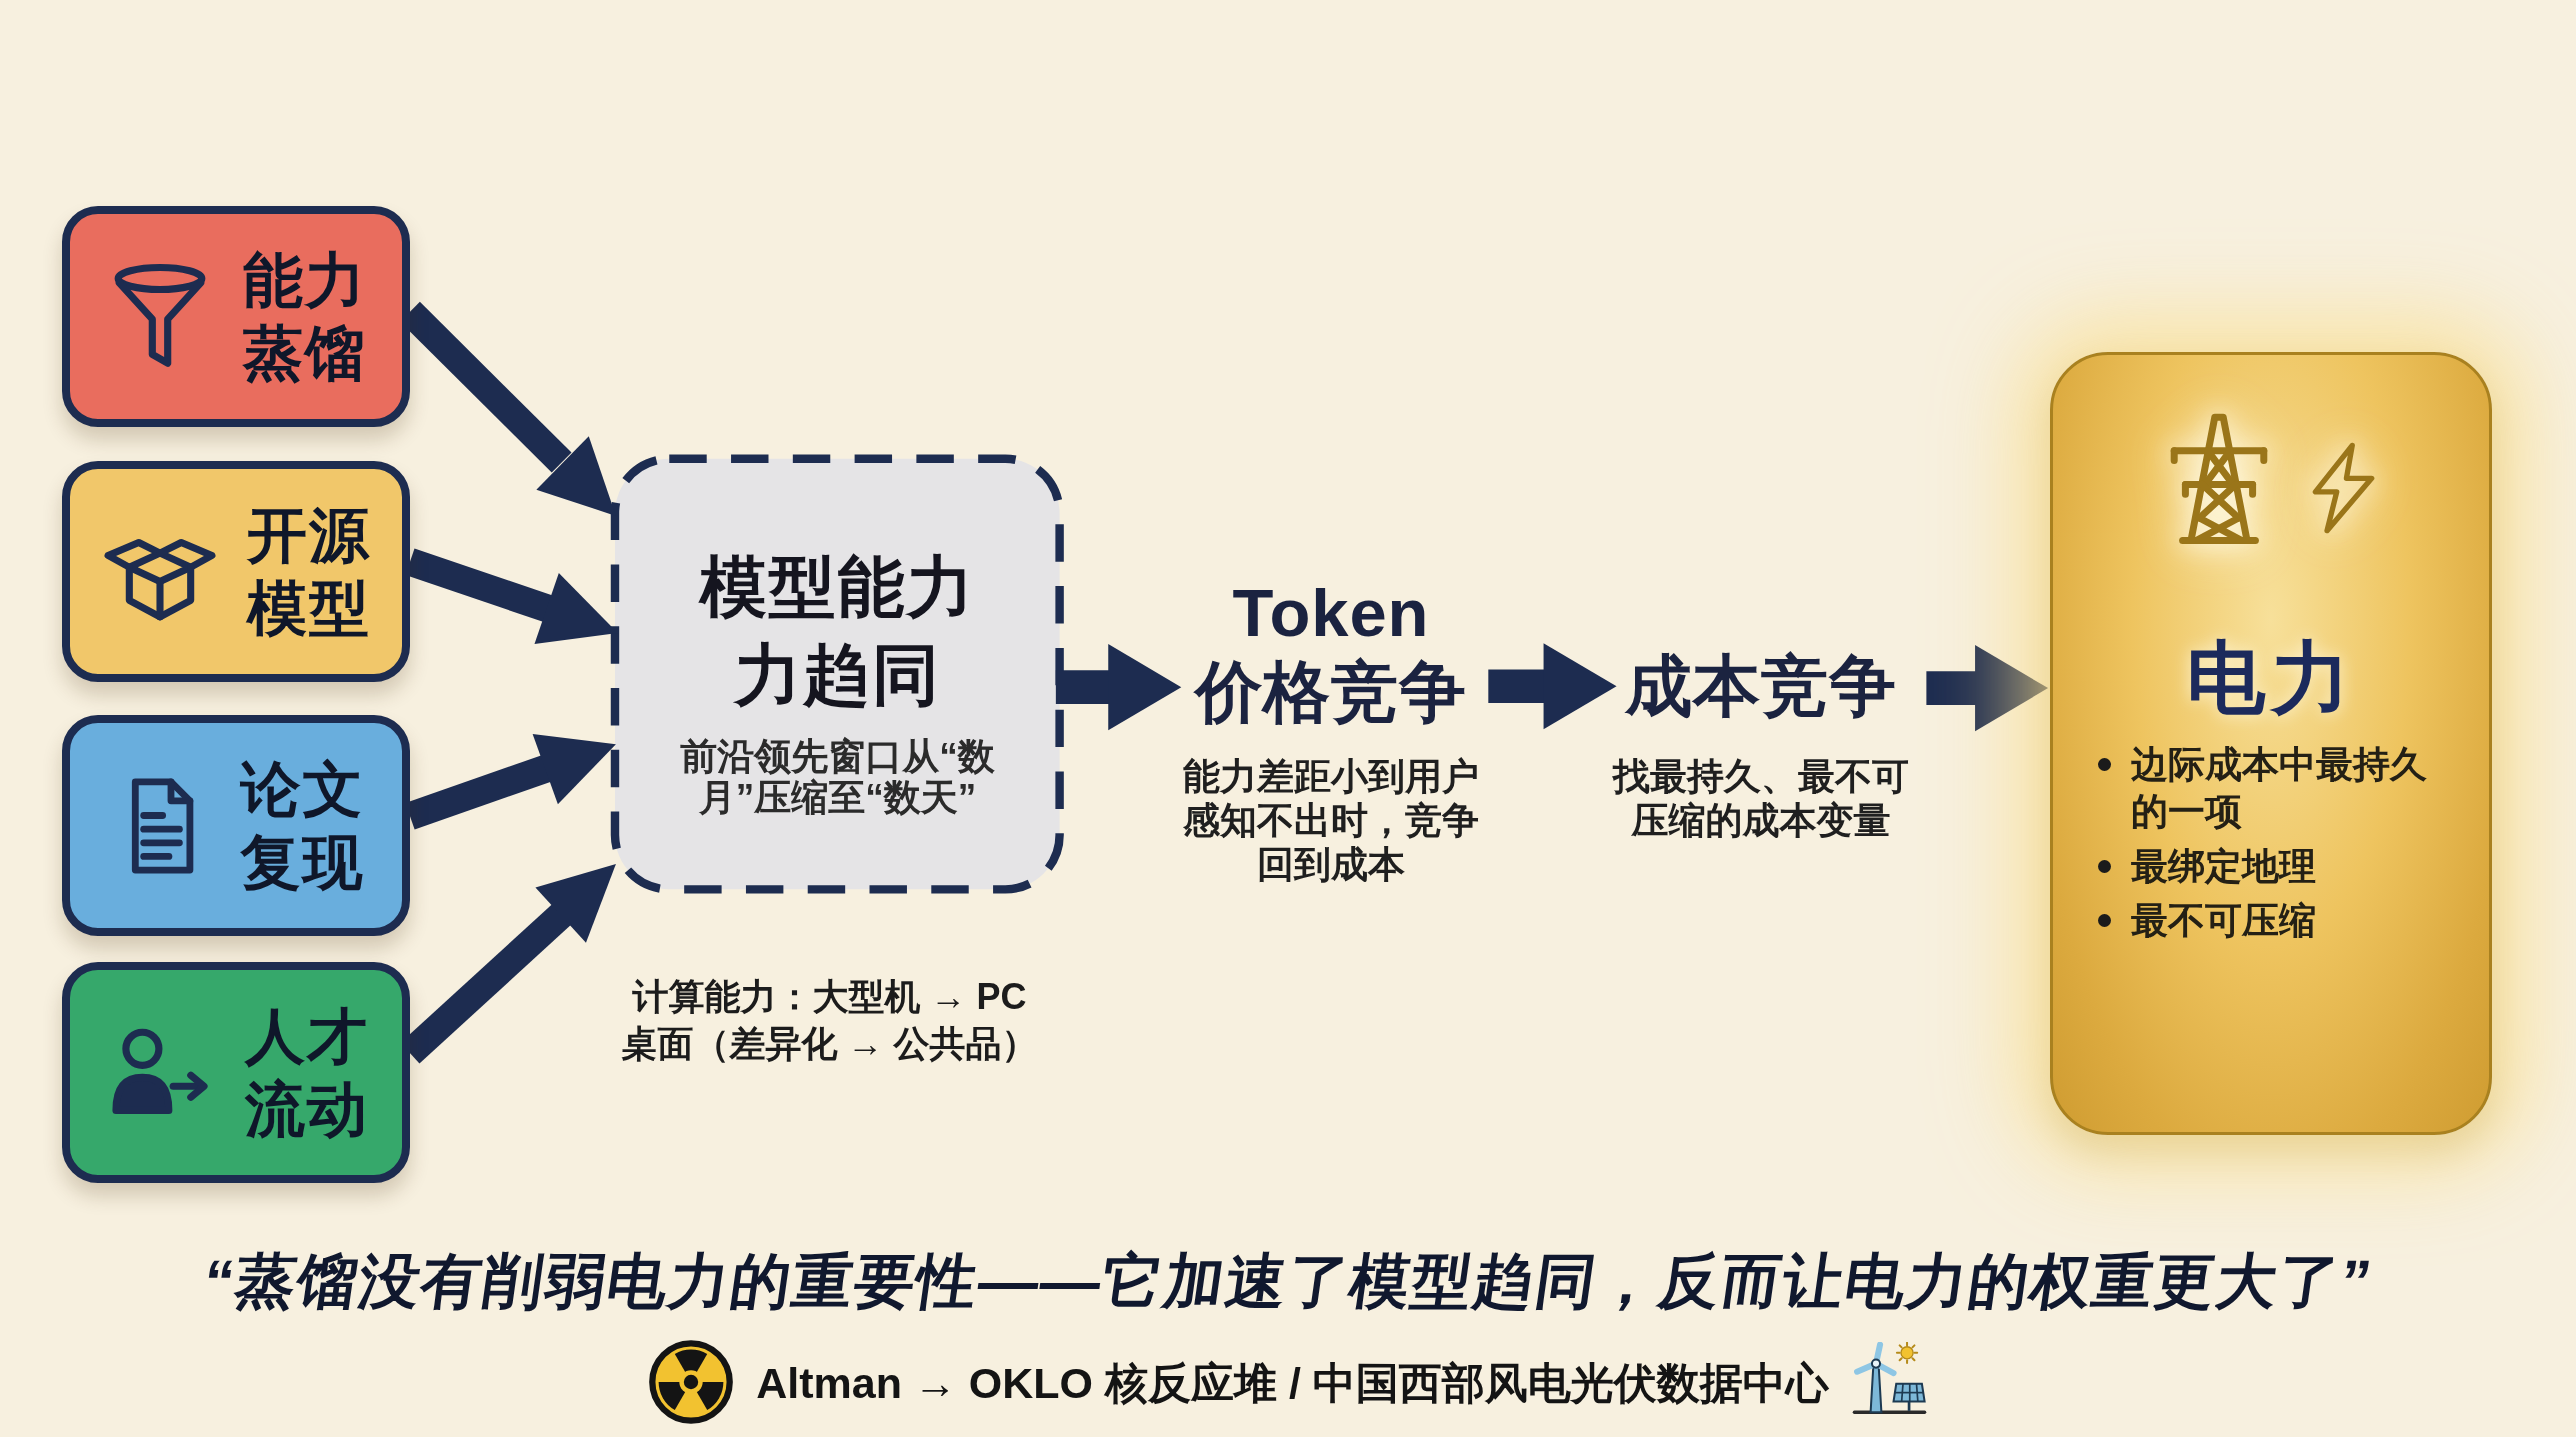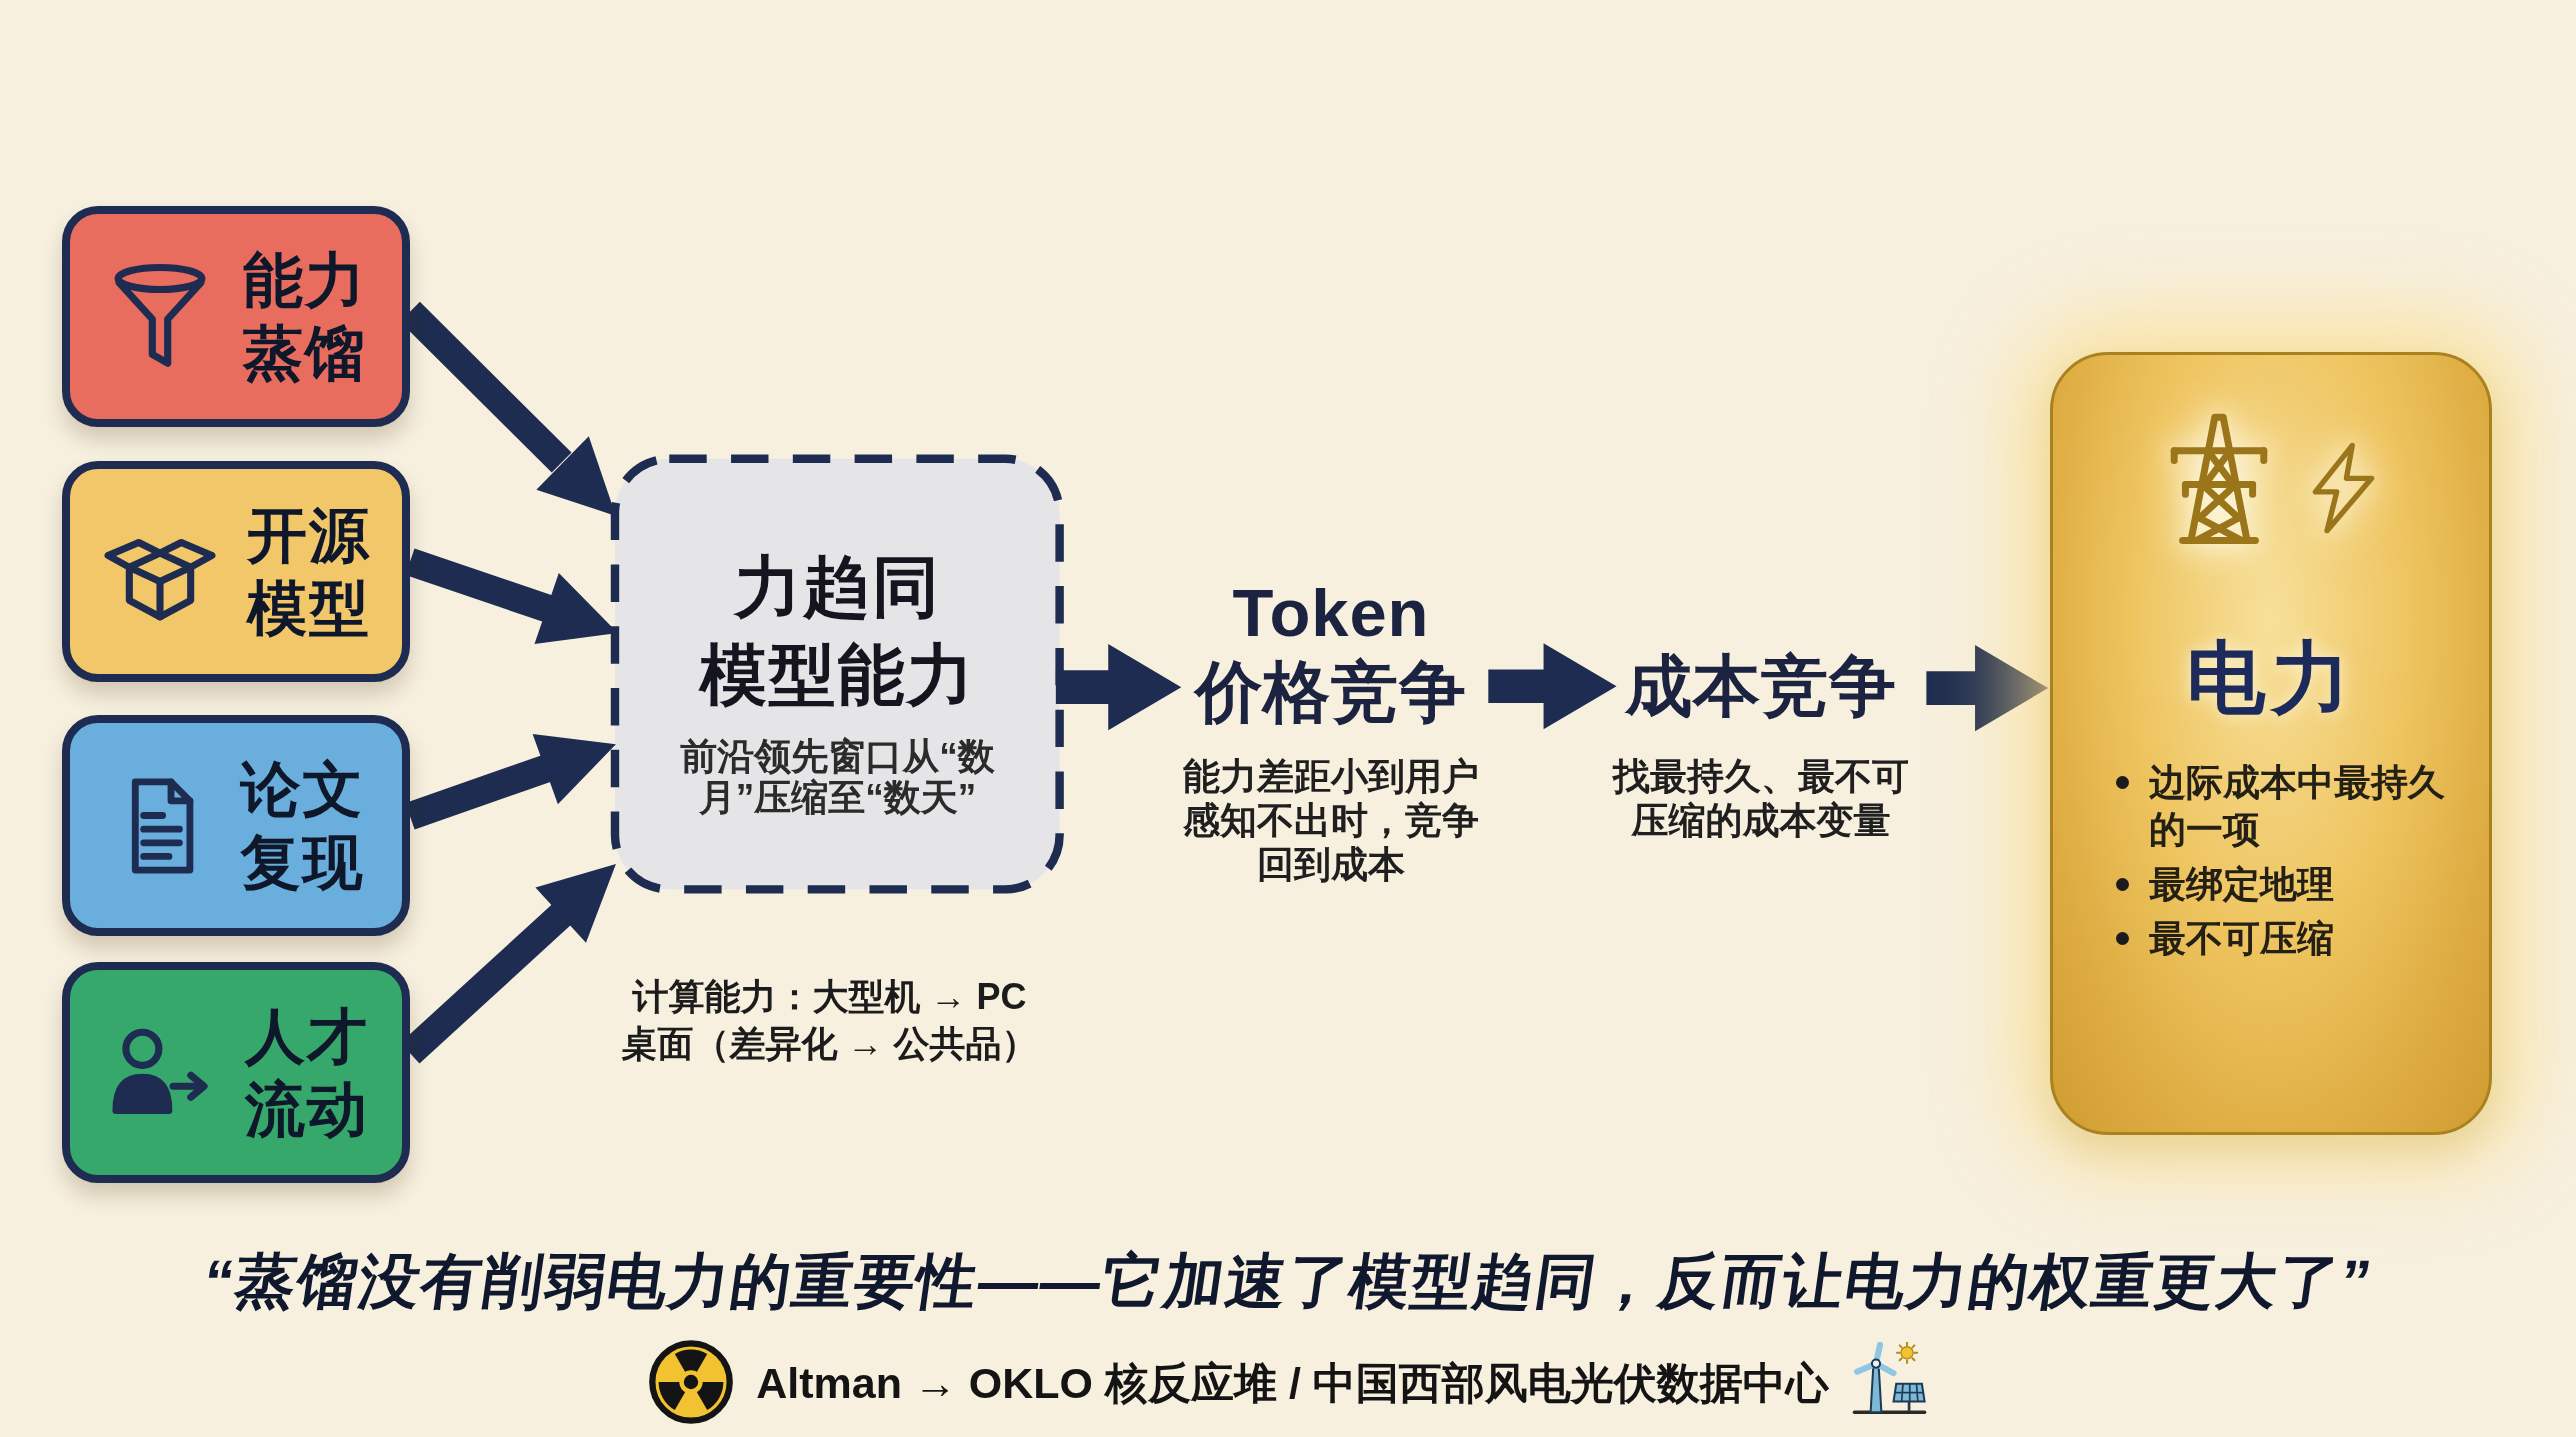--- a/index.html
+++ b/index.html
@@ -40,21 +40,21 @@
   
   .gold-box{position:absolute;left:2050px;top:352px;width:442px;height:783px;z-index:2;
     border-radius:58px;border:3.7px solid #a9811f;
     background:radial-gradient(ellipse at 50% 34%, #f7e09a 0%, #eec45f 45%, #dcaa3f 78%, #cf9c31 100%);
     box-shadow:0 0 84px 32px rgba(250,222,140,0.75), 0 15px 32px rgba(120,90,20,0.25);}
   .gold-icons{position:absolute;left:0;top:47px;width:100%;display:flex;align-items:flex-end;justify-content:center;gap:7.5px;}
   .gold-icons svg{filter:drop-shadow(0 0 13px rgba(255,252,235,0.95)) drop-shadow(0 0 24px rgba(255,250,225,0.7));}
   .gold-title{position:absolute;left:0;top:276px;width:100%;text-align:center;
     font-size:79px;line-height:94px;font-weight:800;color:#1c2a5c;letter-spacing:5.6px;
     text-shadow:0 0 17px rgba(255,250,225,0.9);}
-  .gold-bullets{position:absolute;left:37px;top:386px;width:367px;margin:18px;padding:0;list-style:none;}
+  .gold-bullets{position:absolute;left:37px;top:386px;width:367px;margin:0;padding:0;list-style:none;}
   .gold-bullets li{position:relative;padding-left:41px;margin-bottom:7.5px;font-size:37px;line-height:47px;
     font-weight:700;color:#242015;}
   .gold-bullets li::before{content:"";position:absolute;left:7.5px;top:17px;width:13px;height:13px;
     border-radius:50%;background:#1b1b1b;}
   .gold-bullets li:first-child{width:337px;}
 
   
   .quote{position:absolute;left:0;top:1241px;width:2576px;z-index:2;text-align:center;
     font-size:60px;line-height:82px;font-weight:800;color:#10182e;letter-spacing:1.9px;
     transform:skewX(-8deg);}
@@ -151,22 +151,22 @@
       </svg>
     </span>
     <span class="src-label">
       <div>人才</div>
       <div>流动</div>
     </span>
   </div>
 
   <div class="conv">
     <div class="conv-title">
+      <div>模型能力</div>
       <div>力趋同</div>
-      <div>模型能力</div>
     </div>
     <div class="conv-sub">
       <div>前沿领先窗口从“数</div>
       <div>月”压缩至“数天”</div>
     </div>
   </div>
 
   <div class="note">
     <div>计算能力：大型机 → PC</div>
     <div>桌面（差异化 → 公共品）</div>

